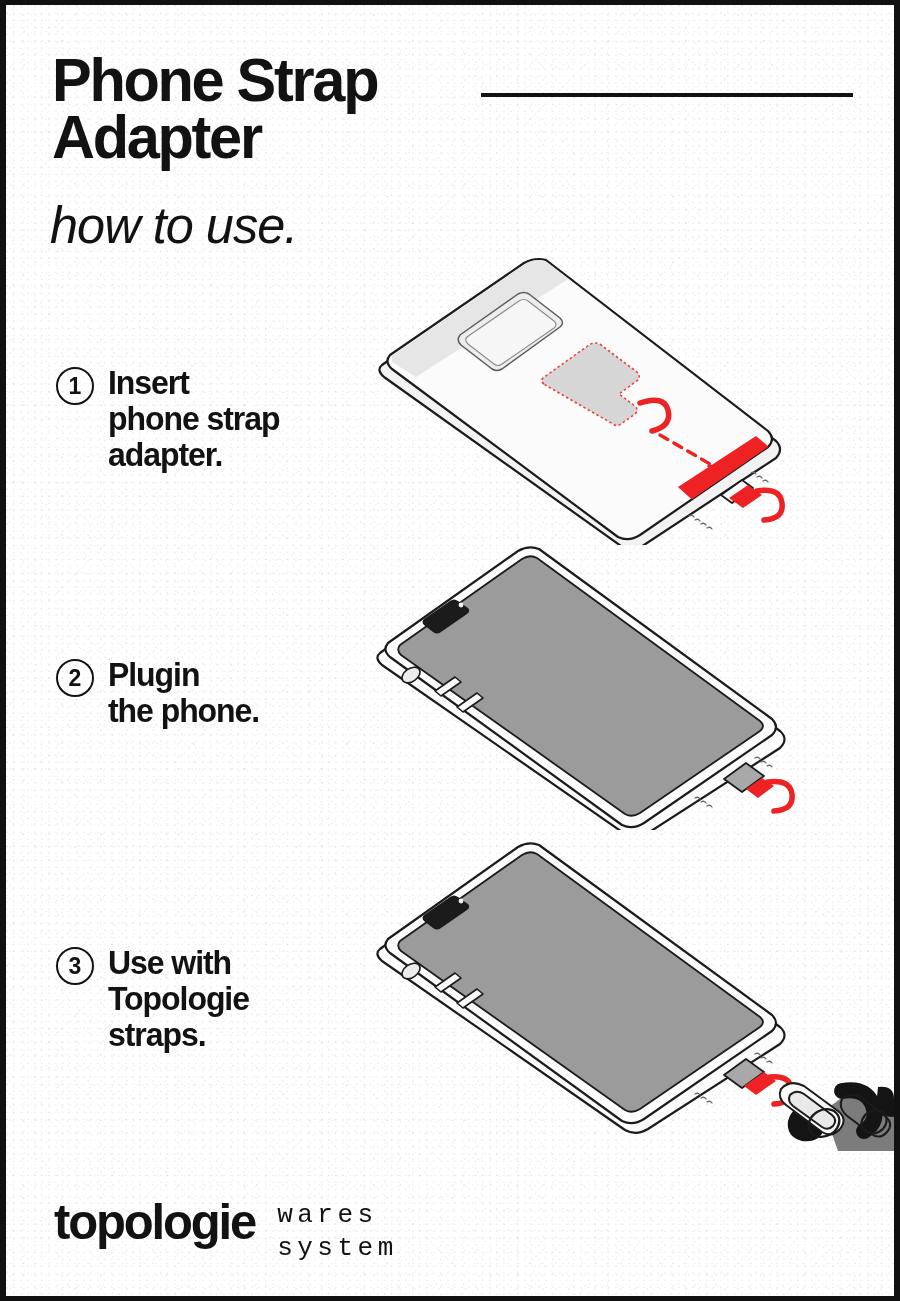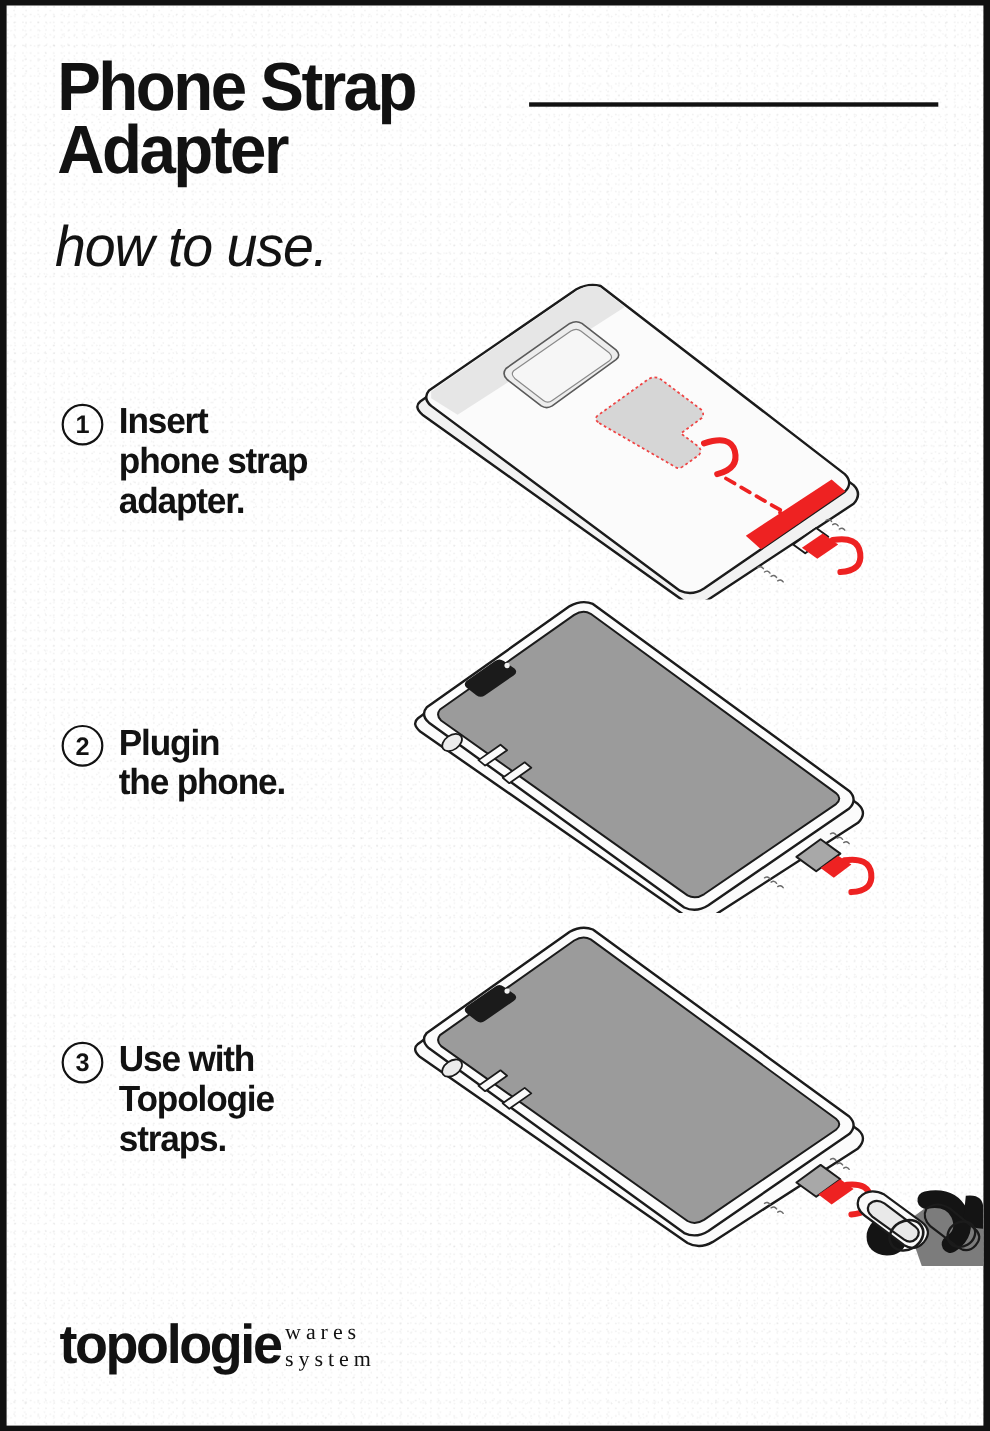--- a/index.html
+++ b/index.html
@@ -91,23 +91,23 @@
   #footer{position:absolute;left:48px;top:1192px;display:flex;align-items:flex-start;}
   #logo-word{
     font-size:50px;font-weight:bold;
     letter-spacing:-2.2px;
     color:#121212;
     line-height:1;
     transform:scaleX(.98);
     transform-origin:left top;
   }
   #logo-tag{
-    margin-top:2px;
-    font-family:Liberation Serif, serif;
-    font-size:20px;
+    margin-left:18px;margin-top:2px;
+    font-family:Liberation Mono, monospace;
+    font-size:26px;
     line-height:1.25;
     letter-spacing:4.5px;
     color:#121212;
     white-space:pre-line;
   }
 
   
   .illo{position:absolute;}
   #illo1{left:366px;top:250px;}
   #illo2{left:366px;top:540px;}

